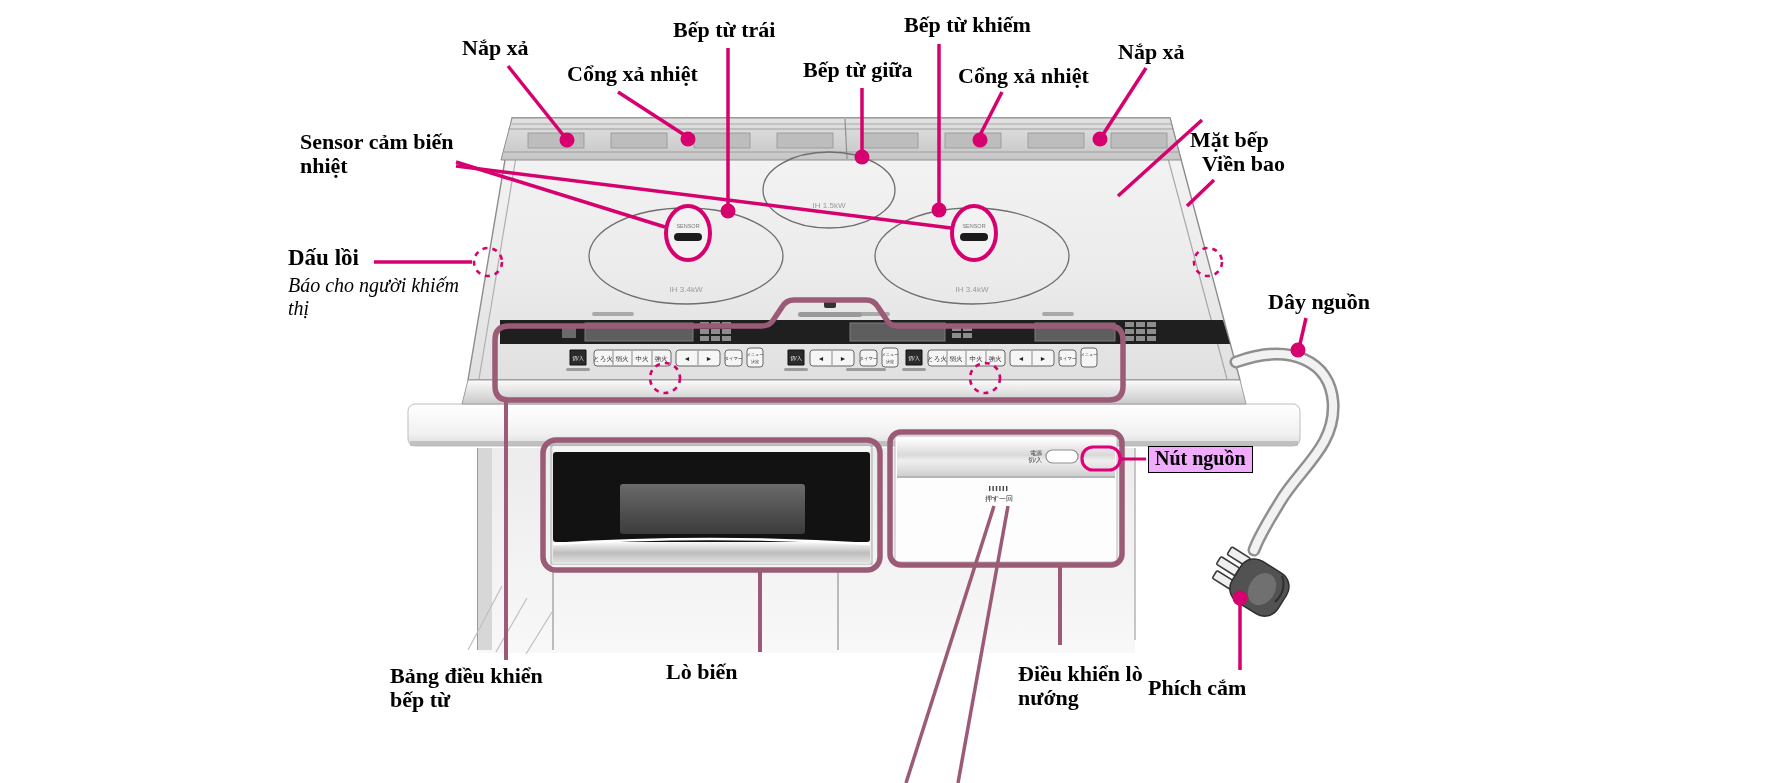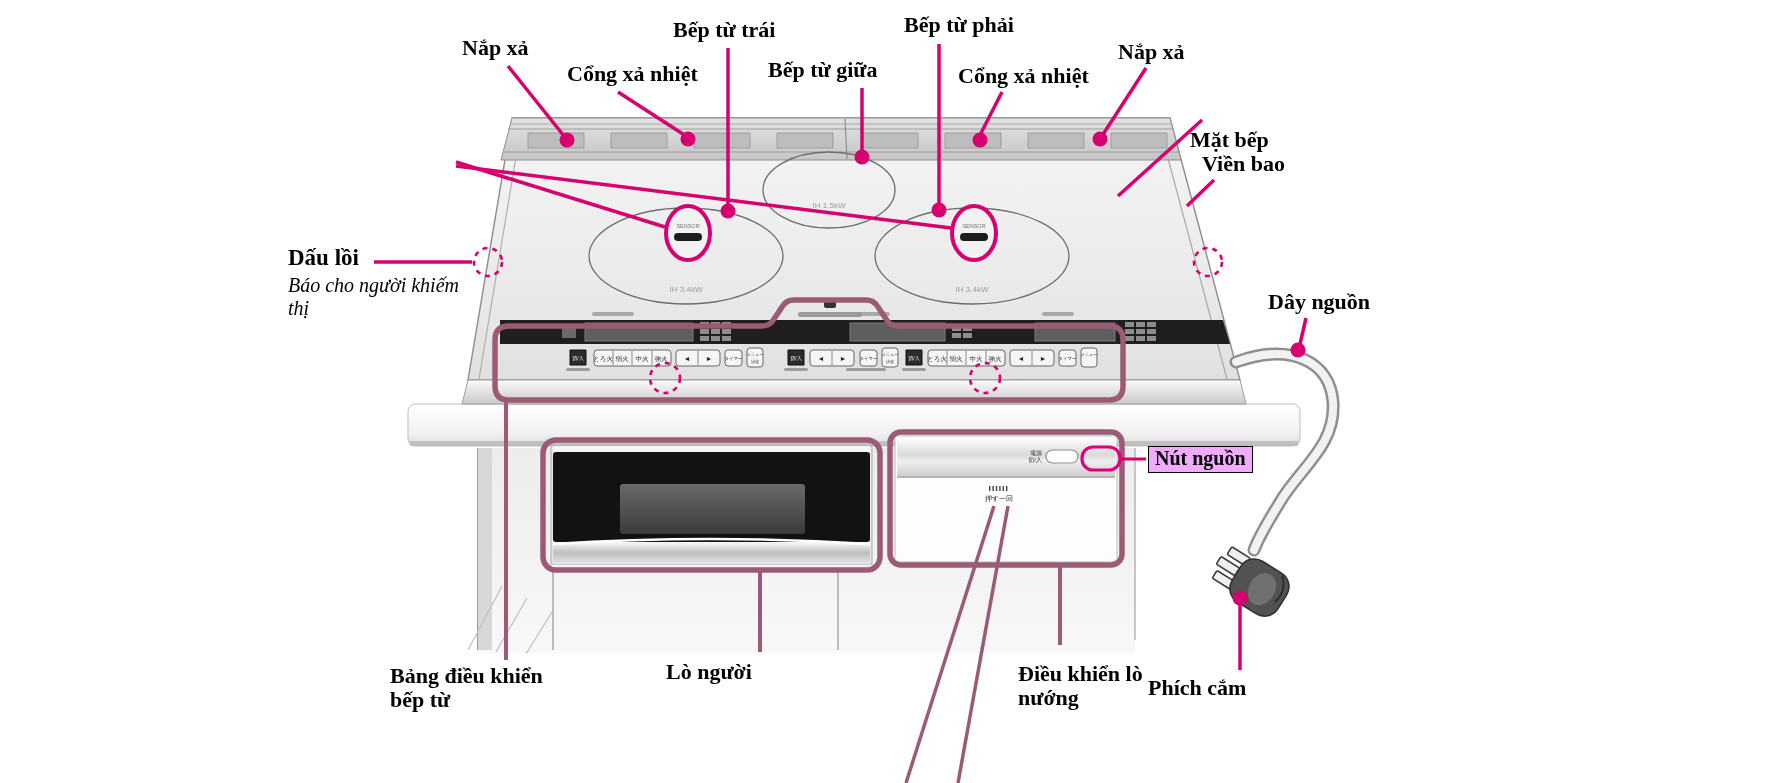--- a/index.html
+++ b/index.html
@@ -327,40 +327,44 @@
     <circle cx="665" cy="378" r="15"></circle>
     <circle cx="985" cy="378" r="15"></circle>
   </g>
 
   <rect x="1082" y="447" width="38" height="23" rx="11" fill="none" stroke="#e0007a" stroke-width="3.2"></rect>
 </svg>
 
 <div class="lbl" style="left:462px;top:36px;">Nắp xả</div>
 <div class="lbl" style="left:567px;top:62px;">Cổng xả nhiệt</div>
 <div class="lbl" style="left:673px;top:18px;">Bếp từ trái</div>
-<div class="lbl" style="left:768px;top:58px;">Bếp từ giữa</div>
-<div class="lbl" style="left:904px;top:13px;">Bếp từ phải</div>
+<div class="lbl" style="left:803px;top:58px;">Bếp từ giữa</div>
+<div class="lbl" style="left:904px;top:13px;">Bếp từ khiếm</div>
 <div class="lbl" style="left:958px;top:64px;">Cổng xả nhiệt</div>
 <div class="lbl" style="left:1118px;top:40px;">Nắp xả</div>
 <div class="lbl" style="left:1190px;top:92px;margin-top:36px;">Mặt bếp</div>
 <div class="lbl" style="left:1202px;top:152px;">Viền bao</div>
 
+<div class="lbl" style="left:300px;top:130px;">
+  <div>Sensor cảm biến</div>
+  <div>nhiệt</div>
+</div>
 
 <div class="lbl big" style="left:288px;top:246px;">Dấu lồi</div>
 <div class="lbl" style="left:390px;top:664px;">
   <div>Bảng điều khiển</div>
   <div>bếp từ</div>
 </div>
 
 <div class="lbl note" style="left:288px;top:274px;">
   <div>Báo cho người khiếm</div>
   <div>thị</div>
 </div>
 
-<div class="lbl" style="left:666px;top:660px;">Lò người</div>
+<div class="lbl" style="left:666px;top:660px;">Lò biến</div>
 
 <div class="lbl" style="left:1018px;top:650px;margin-top:12px;">
   <div>Điều khiển lò</div>
   <div>nướng</div>
 </div>
 
 <div class="lbl" style="left:1268px;top:290px;">Dây nguồn</div>
 <div class="lbl boxed" style="left:1148px;top:446px;">Nút nguồn</div>
 <div class="lbl" style="left:1148px;top:676px;">Phích cắm</div>
 

